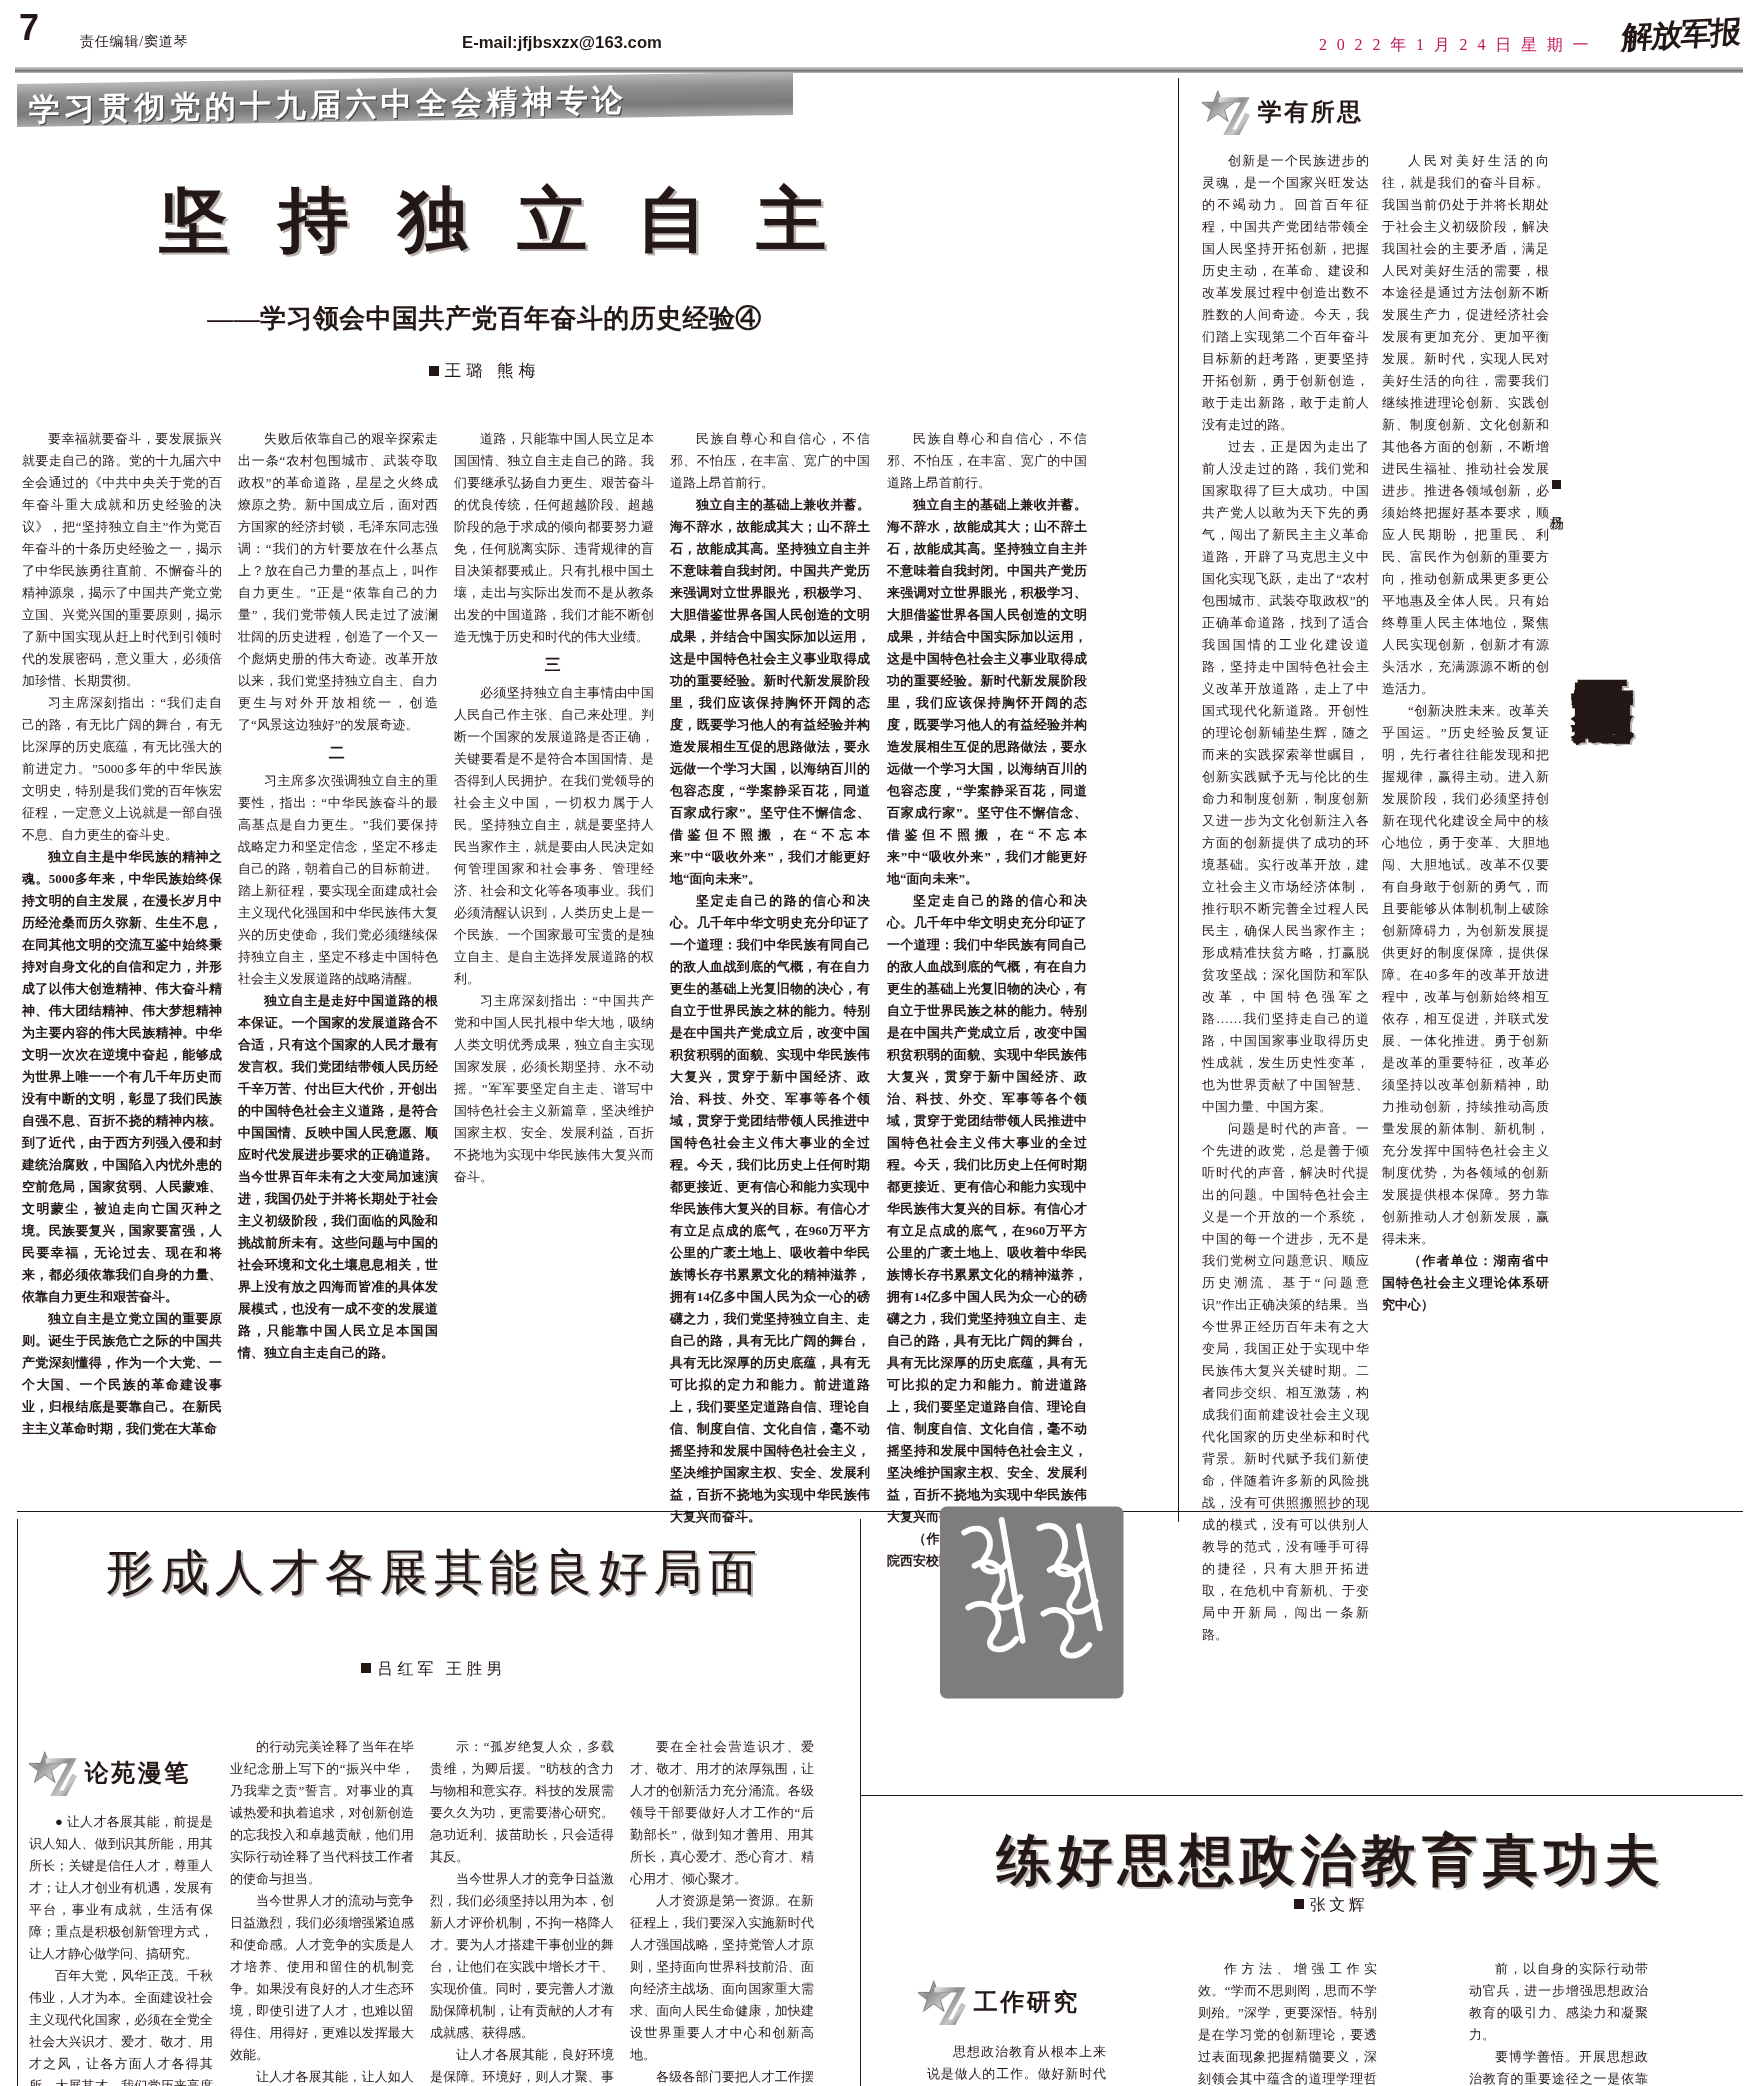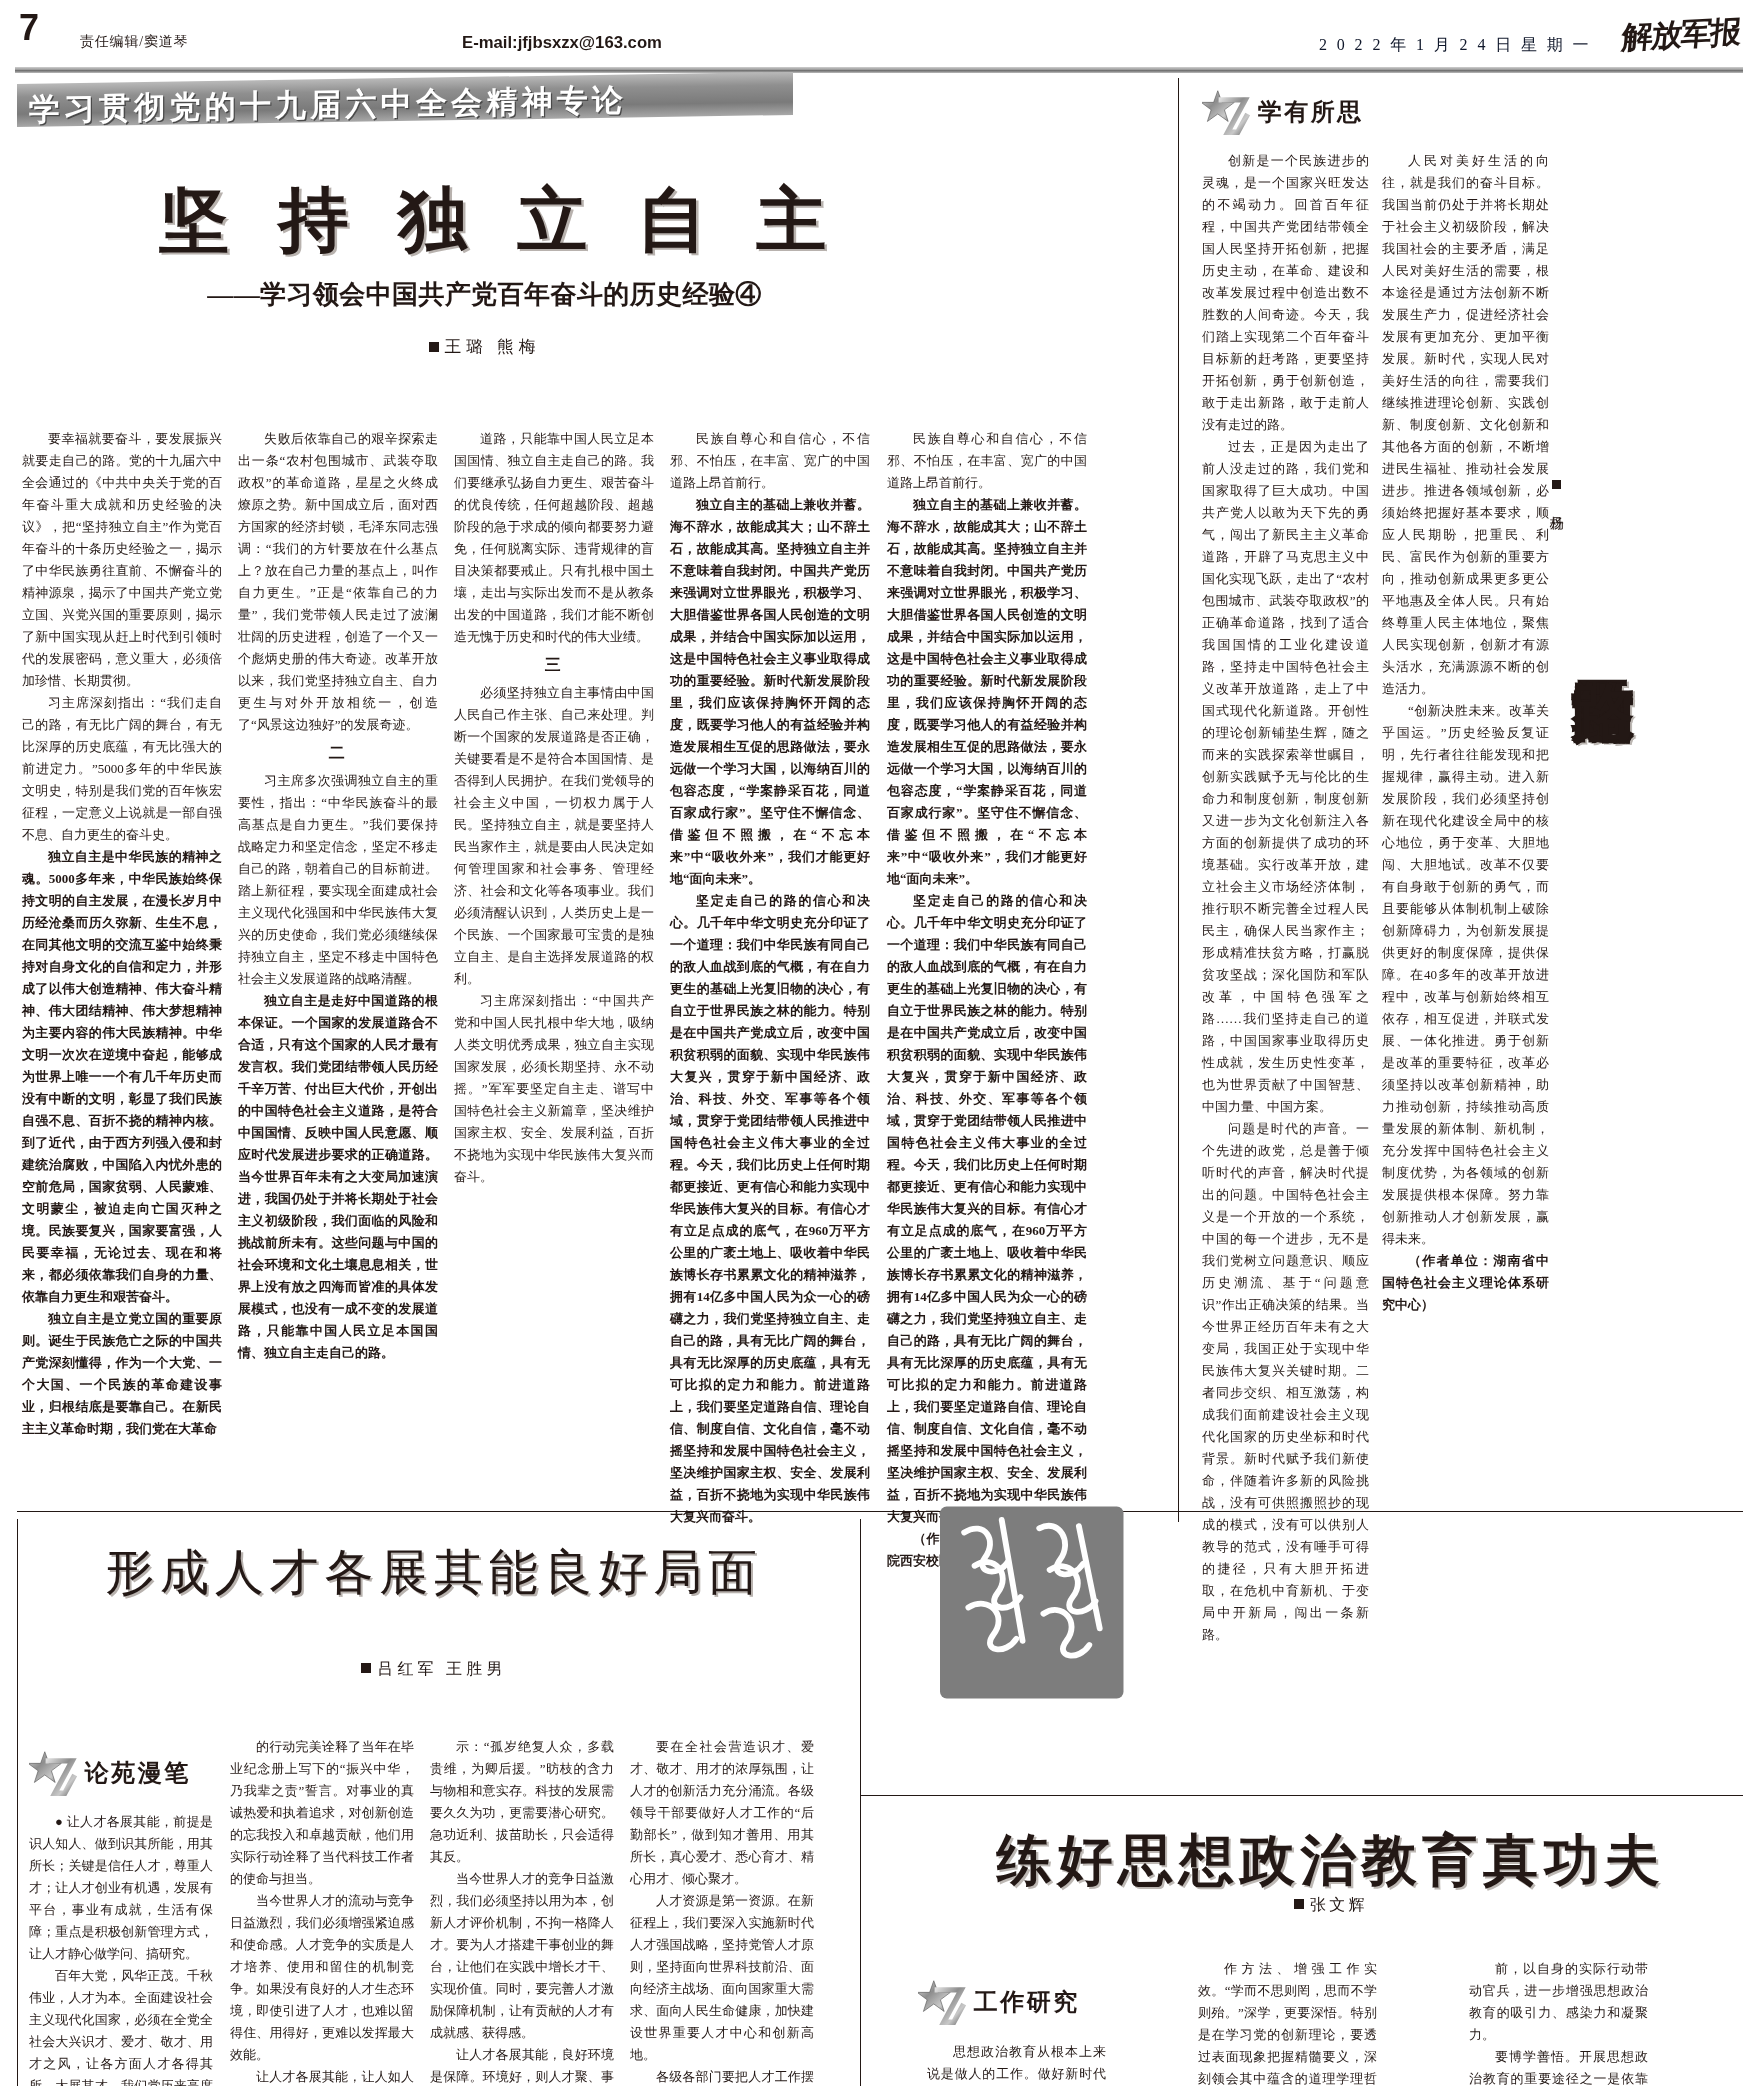--- a/index.html
+++ b/index.html
@@ -11,21 +11,21 @@
     overflow:hidden;
   }
   .page{position:relative;width:1759px;height:2499px;box-sizing:border-box;padding:0;}
 
   
   .masthead{position:absolute;left:0;top:0;width:1759px;height:72px;}
   .page-num{position:absolute;left:19px;top:10px;font-family:"Liberation Sans",sans-serif;font-weight:bold;font-size:36px;line-height:36px;color:#231815;}
   .editor{position:absolute;left:80px;top:33px;font-size:14px;letter-spacing:0.8px;color:#231815;}
   .email{position:absolute;left:462px;top:33px;font-family:"Liberation Sans",sans-serif;font-size:16.7px;font-weight:bold;letter-spacing:0px;color:#231815;}
   .paper-name{position:absolute;left:710px;top:9.2px;font-family:"Liberation Sans",sans-serif;font-weight:bold;font-size:45px;letter-spacing:9.2px;color:#1a1a1a;}
-  .issue-date{position:absolute;left:1319px;top:35px;font-size:16px;letter-spacing:2.9px;color:#0f172a;}
+  .issue-date{position:absolute;left:1319px;top:35px;font-size:16px;letter-spacing:2.9px;color:#be185d;}
   .jfjb-logo{position:absolute;right:7.5px;top:2.5px;width:142px;height:63px;display:flex;align-items:center;justify-content:center;
     font-family:"Liberation Serif",serif;font-weight:bold;font-size:31px;letter-spacing:-1.7px;
     transform:skewX(-8deg) rotate(-3deg);color:#231815;white-space:nowrap;overflow:hidden;}
   .masthead-rule{position:absolute;left:15px;top:67px;width:1728px;height:5.8px;
     background:linear-gradient(180deg,#cfcfcf 0%,#9a9a9a 45%,#6e6e6e 60%,#bdbdbd 100%);}
 
   
   .vline{position:absolute;background:#231815;width:1.3px;}
   .hline{position:absolute;background:#231815;height:1.3px;}
 
@@ -34,21 +34,21 @@
     background:linear-gradient(180deg,#b9b9b9 0%,#8f8f8f 30%,#7a7a7a 70%,#a8a8a8 100%);
     transform:skewY(-0.9deg);overflow:hidden;}
   .banner span{display:block;font-family:"Liberation Sans",sans-serif;font-weight:bold;font-size:31px;
     color:#ffffff;letter-spacing:4.2px;padding:5px 0 0 11.7px;white-space:nowrap;
     text-shadow:1.3px 1.3px 0 #4a4a4a;}
 
   
   .headline{position:absolute;left:159px;top:179px;width:651px;text-align:center;}
   .headline .h1{font-family:"Liberation Sans",sans-serif;font-weight:bold;font-size:70px;letter-spacing:15px;
     color:#231815;line-height:83px;text-shadow:2.5px 2.1px 0 #b8b2ae;white-space:nowrap;}
-  .headline .h2{margin-top:15px;font-family:"Liberation Serif",serif;font-weight:bold;font-size:26px;letter-spacing:0.4px;
+  .headline .h2{margin-top:39px;font-family:"Liberation Serif",serif;font-weight:bold;font-size:26px;letter-spacing:0.4px;
     color:#231815;white-space:nowrap;}
   .headline .byline{margin-top:23.4px;font-size:16.7px;letter-spacing:5px;color:#231815;}
   .sqbox{display:inline-block;width:10px;height:10px;background:#231815;margin-right:5.8px;vertical-align:0.8px;}
 
   
   .col{position:absolute;font-size:13px;line-height:22px;text-align:justify;
     text-justify:inter-ideograph;color:#231815;letter-spacing:0px;
     font-family:"Liberation Serif","DejaVu Serif",serif;}
   .col p{margin:0 0 0 0;text-indent:2em;}
   .col p.center{text-indent:0;text-align:center;font-weight:bold;font-size:16px;margin:5.8px 0 5.8px 0;letter-spacing:2.5px;}

